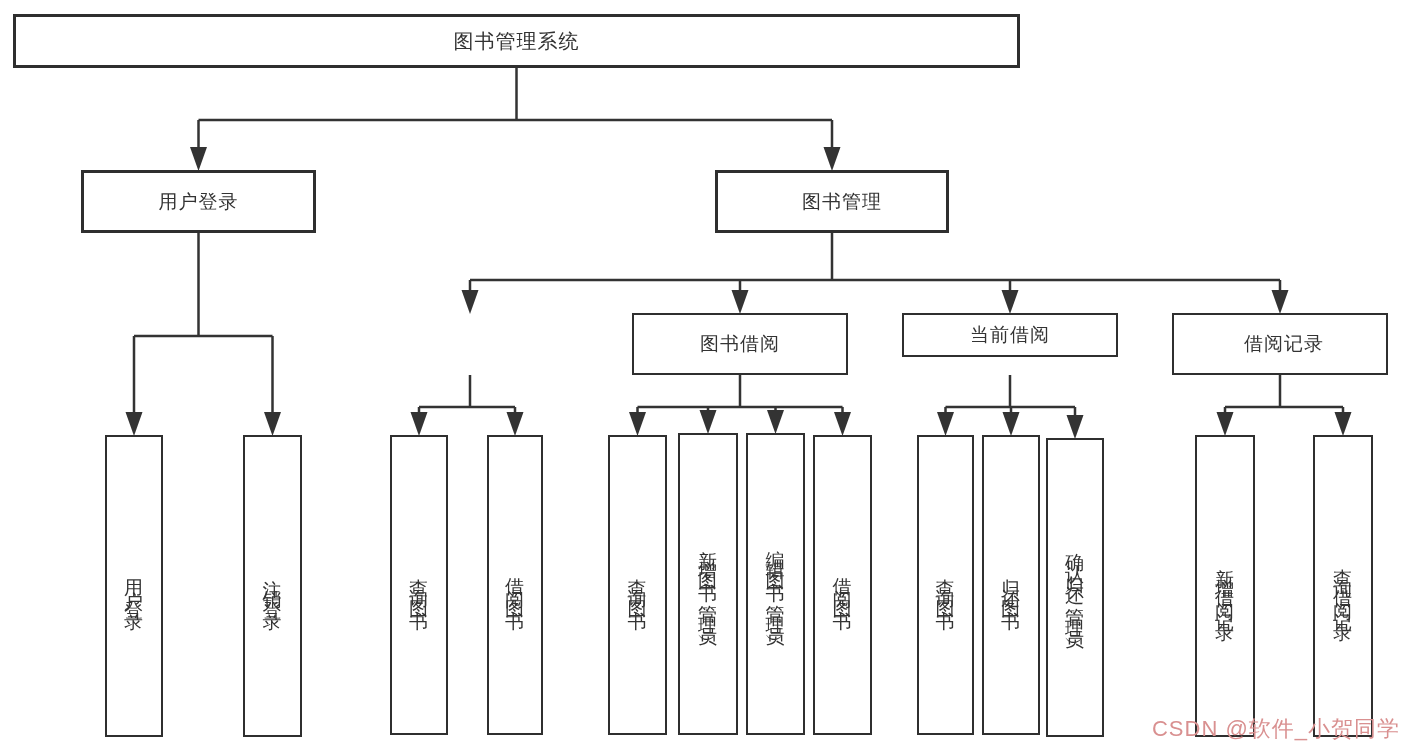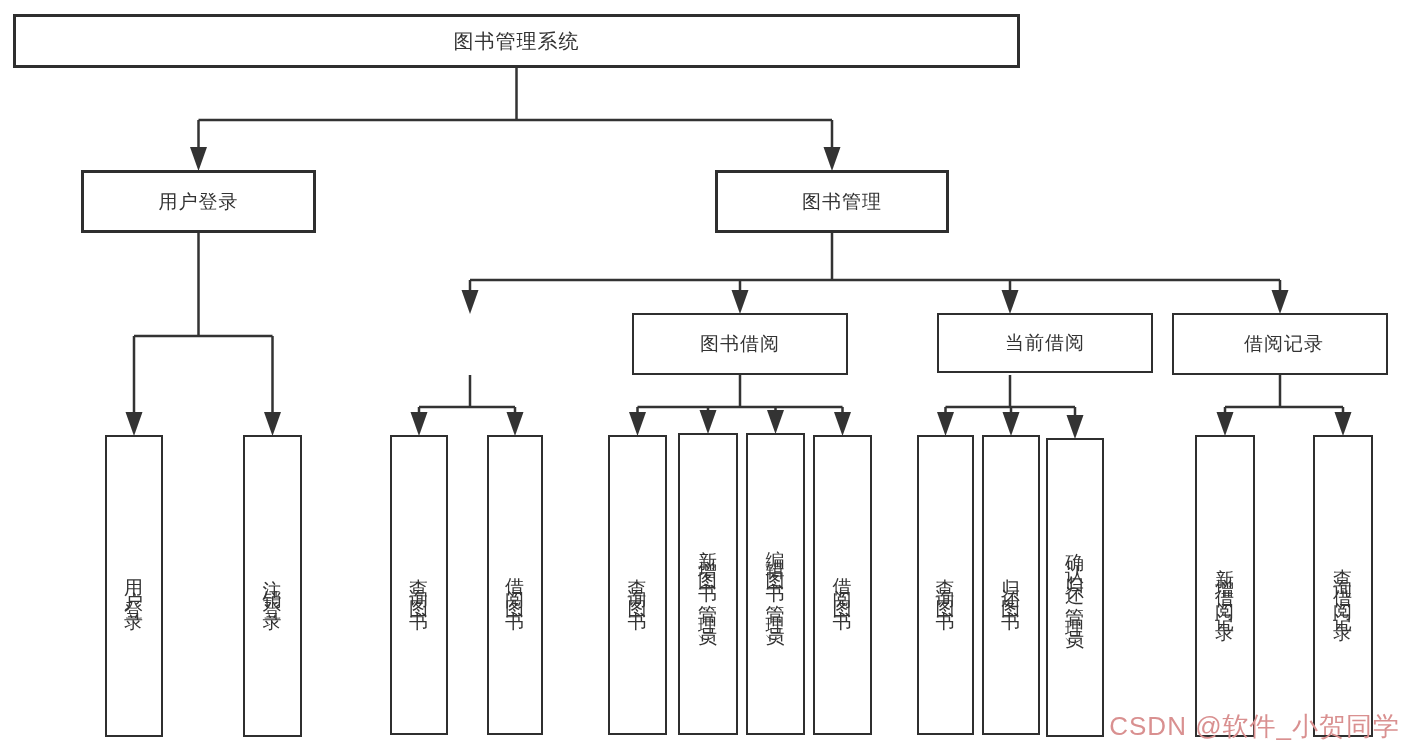--- a/index.html
+++ b/index.html
@@ -33,21 +33,21 @@
     writing-mode:vertical-rl;
     text-orientation:mixed;
     font-size:19px;
     letter-spacing:11px;
     line-height:1;
   }
   #watermark{
     position:absolute;
     right:5px;
     bottom:3px;
-    font-size:26px;
+    font-size:22px;
     letter-spacing:1px;
     z-index:2;
     white-space:nowrap;
   }
 </style>
 </head>
 <body>
 
 <div id="stage">
     <svg id="connector-layer" width="1405" height="747">
@@ -84,21 +84,21 @@
     </div>
     <div class="node h thick" style="left: 81px; top: 170px; width: 235px; height: 63px;">
       <span>用户登录</span>
     </div>
     <div class="node h thick" style="left: 715px; top: 170px; width: 234px; height: 63px; padding-left: 20px;">
       <span>图书管理</span>
     </div>
     <div class="node h" style="left: 632px; top: 313px; width: 216px; height: 62px;">
       <span>图书借阅</span>
     </div>
-    <div class="node h" style="left: 937px; top: 313px; width: 216px; height: 60px; text-align: right;">
+    <div class="node h" style="left: 902px; top: 313px; width: 216px; height: 44px; text-align: right;">
       <span>当前借阅</span>
     </div>
     <div class="node h" style="left: 1172px; top: 313px; width: 216px; height: 62px; padding-left: 8px;">
       <span>借阅记录</span>
     </div>
     <div class="node v" style="left: 105px; top: 435px; width: 58px; height: 302px;">
       <span>用户登录</span>
     </div>
     <div class="node v" style="left: 243px; top: 435px; width: 59px; height: 302px;">
       <span>注销登录</span>

